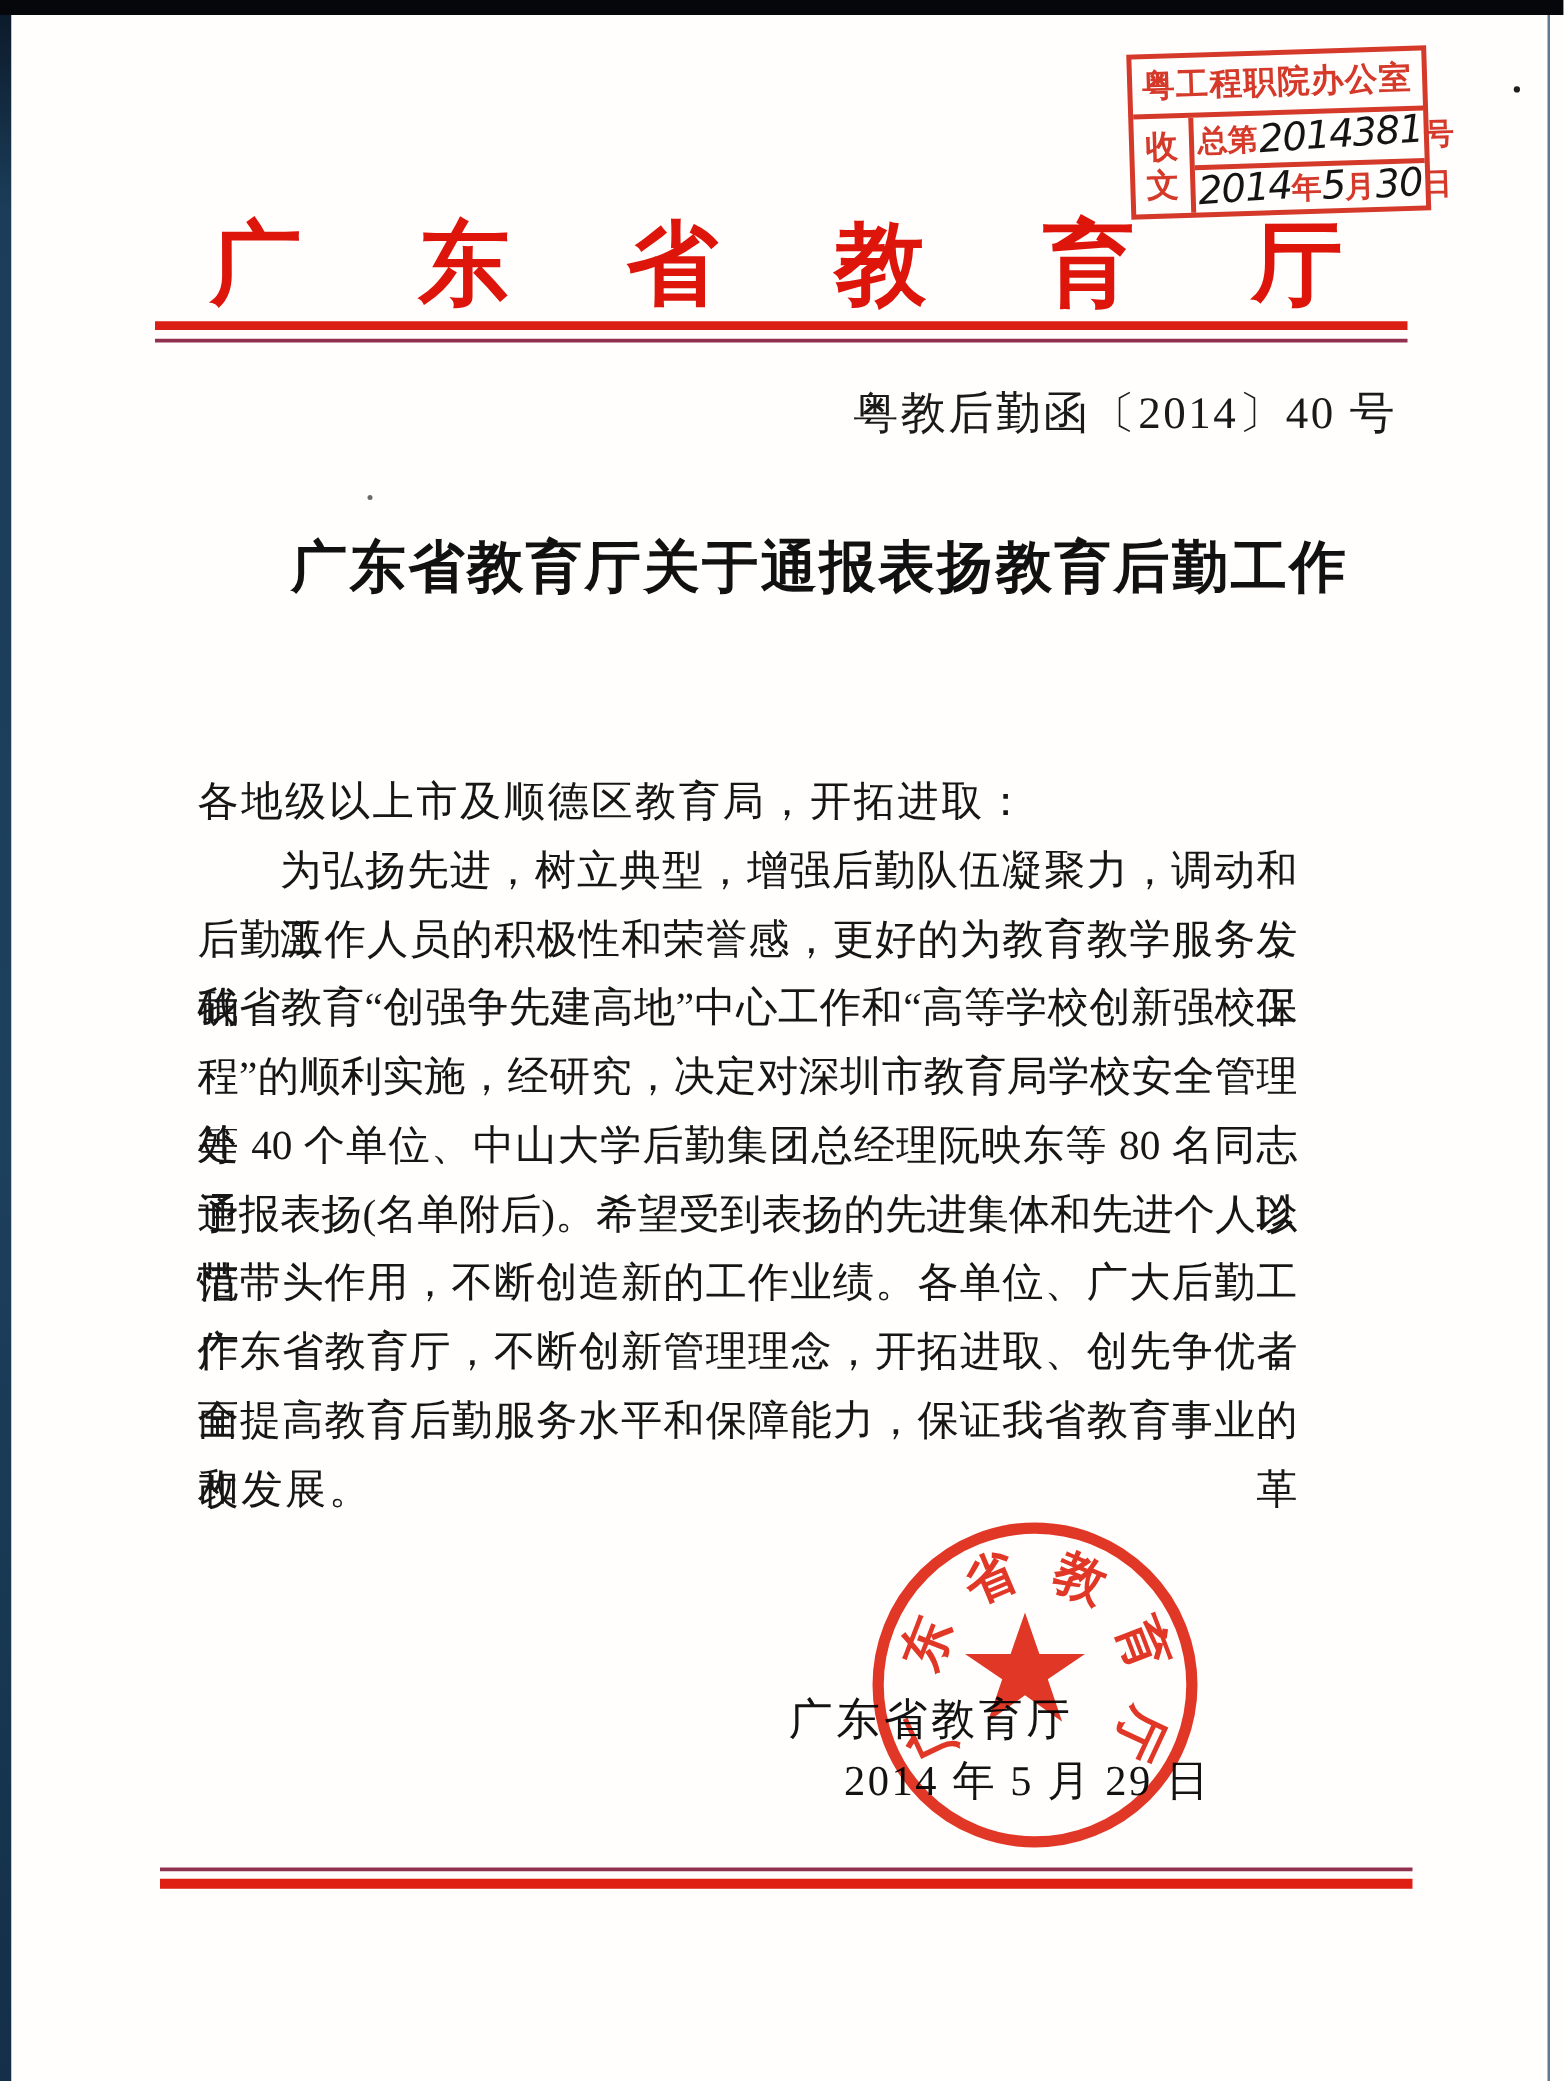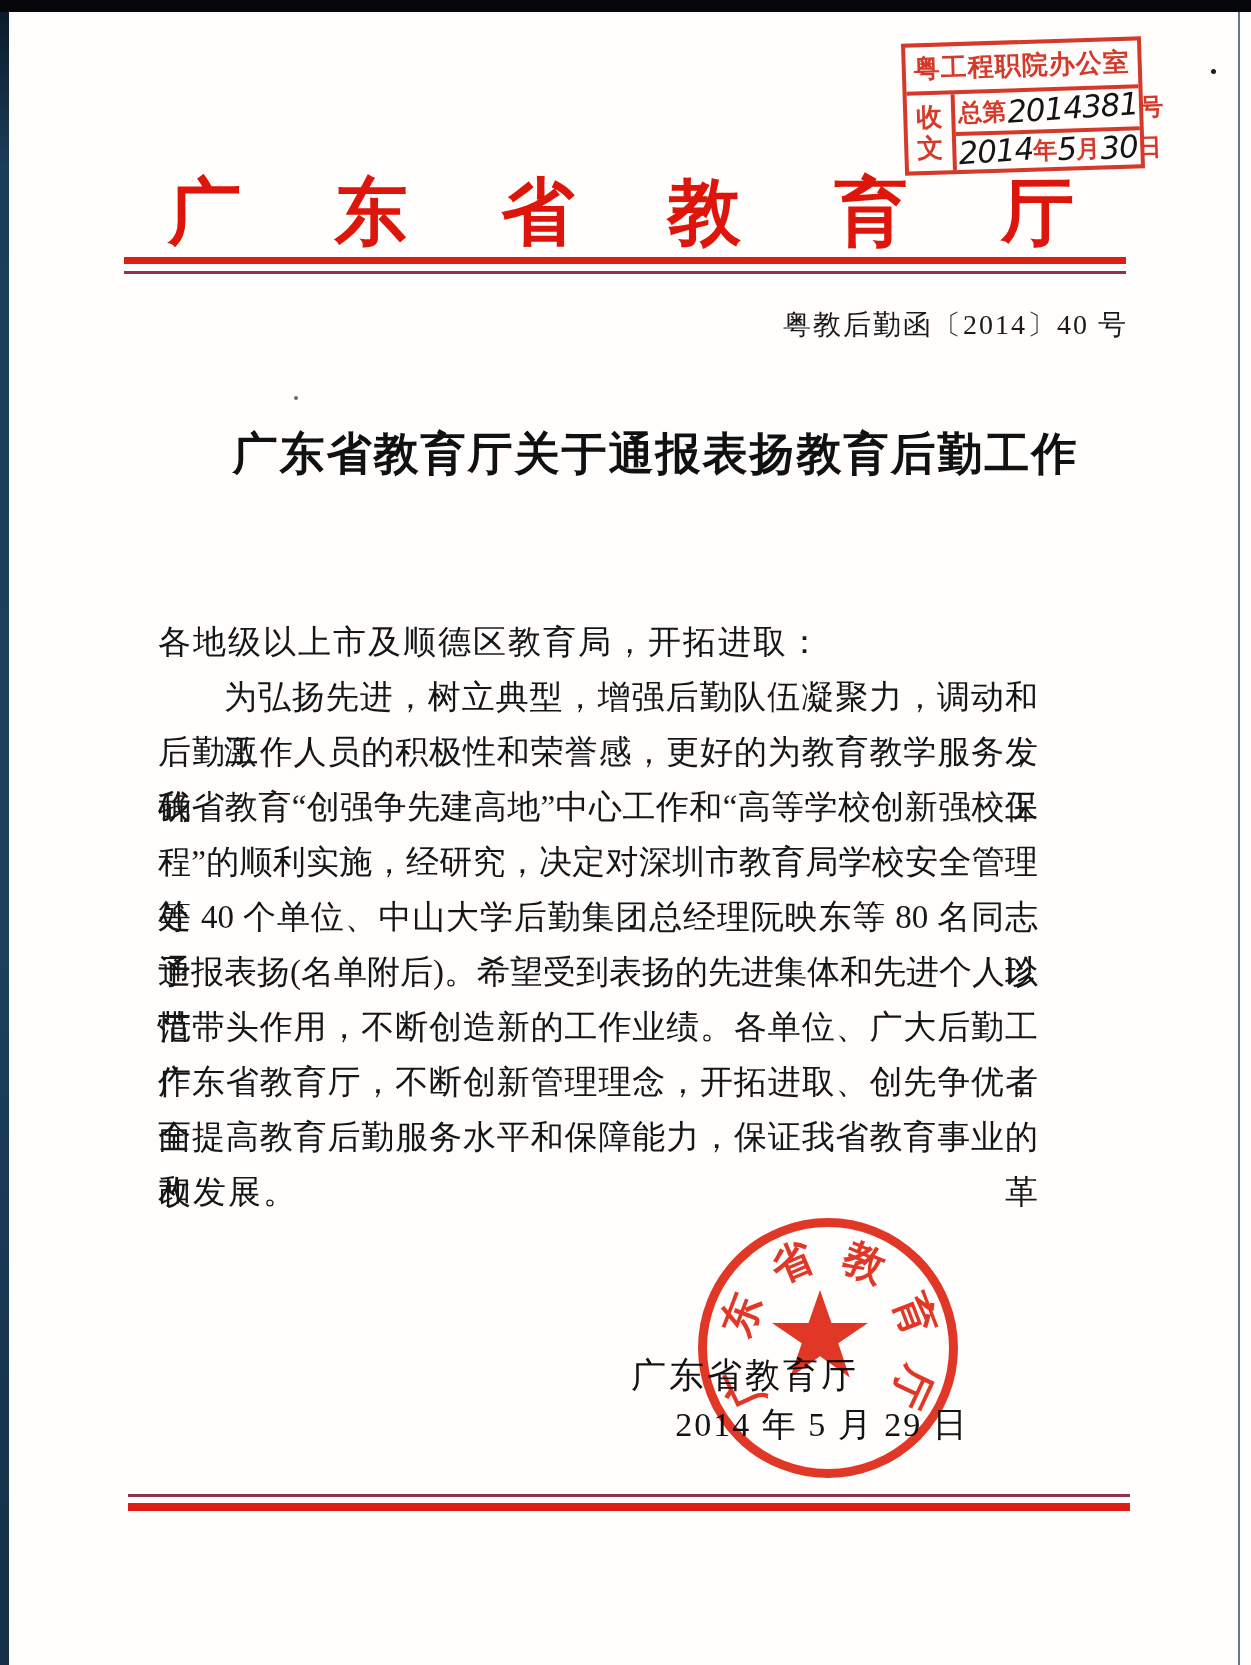--- a/index.html
+++ b/index.html
@@ -42,22 +42,22 @@
 
   
   .gov-title {
     position:absolute; left:168px; top:174px; width:906px;
     display:flex; justify-content:space-between;
     color:#dd150b; font-size:73px; line-height:76px; font-weight:bold;
     font-family:"Liberation Sans", sans-serif;
   }
   .rule-thick-top { position:absolute; left:124px; top:257px; width:1002px; height:7px; background:#dc1f14; }
   .rule-thin-top  { position:absolute; left:124px; top:271px; width:1002px; height:3px; background:#90324e; }
-  .doc-number { position:absolute; left:628px; top:306px; width:500px; text-align:right;
-    font-size:28px; color:#1a1a1a; letter-spacing:2px; white-space:nowrap; }
+  .doc-number { position:absolute; left:650px; top:306px; width:500px; text-align:center;
+    font-size:36px; color:#1a1a1a; letter-spacing:2px; white-space:nowrap; }
 
   
   .doc-title { position:absolute; left:0; top:414px; width:1251px; text-align:center;
     color:#111; font-family:"Liberation Sans", sans-serif; font-weight:bold;
     font-size:45px; line-height:79px; letter-spacing:2px;padding-left:30px; }
 
   
   .body-text { position:absolute; left:158px; top:615px; width:880px;
     font-size:33px; color:#161616; }
   .bline { height:55px; line-height:55px; white-space:nowrap; letter-spacing:2px; }

